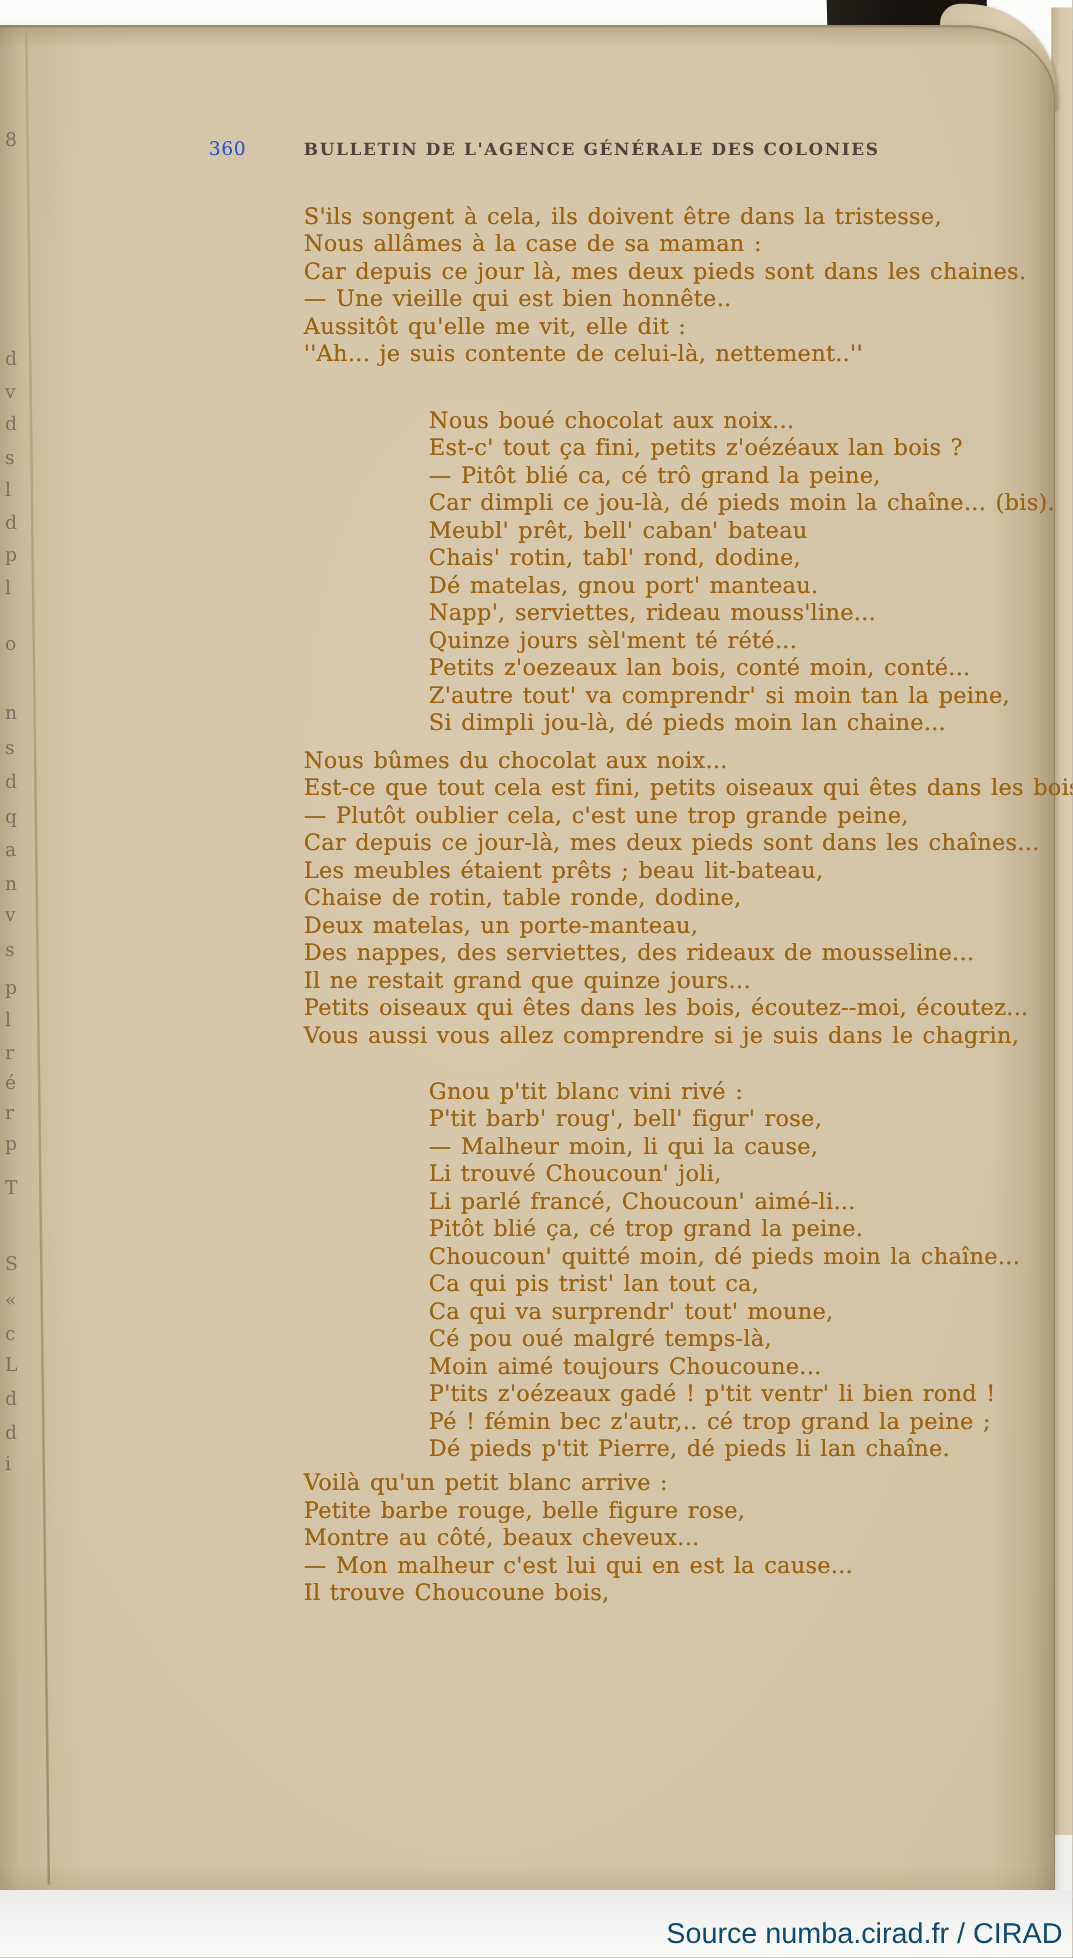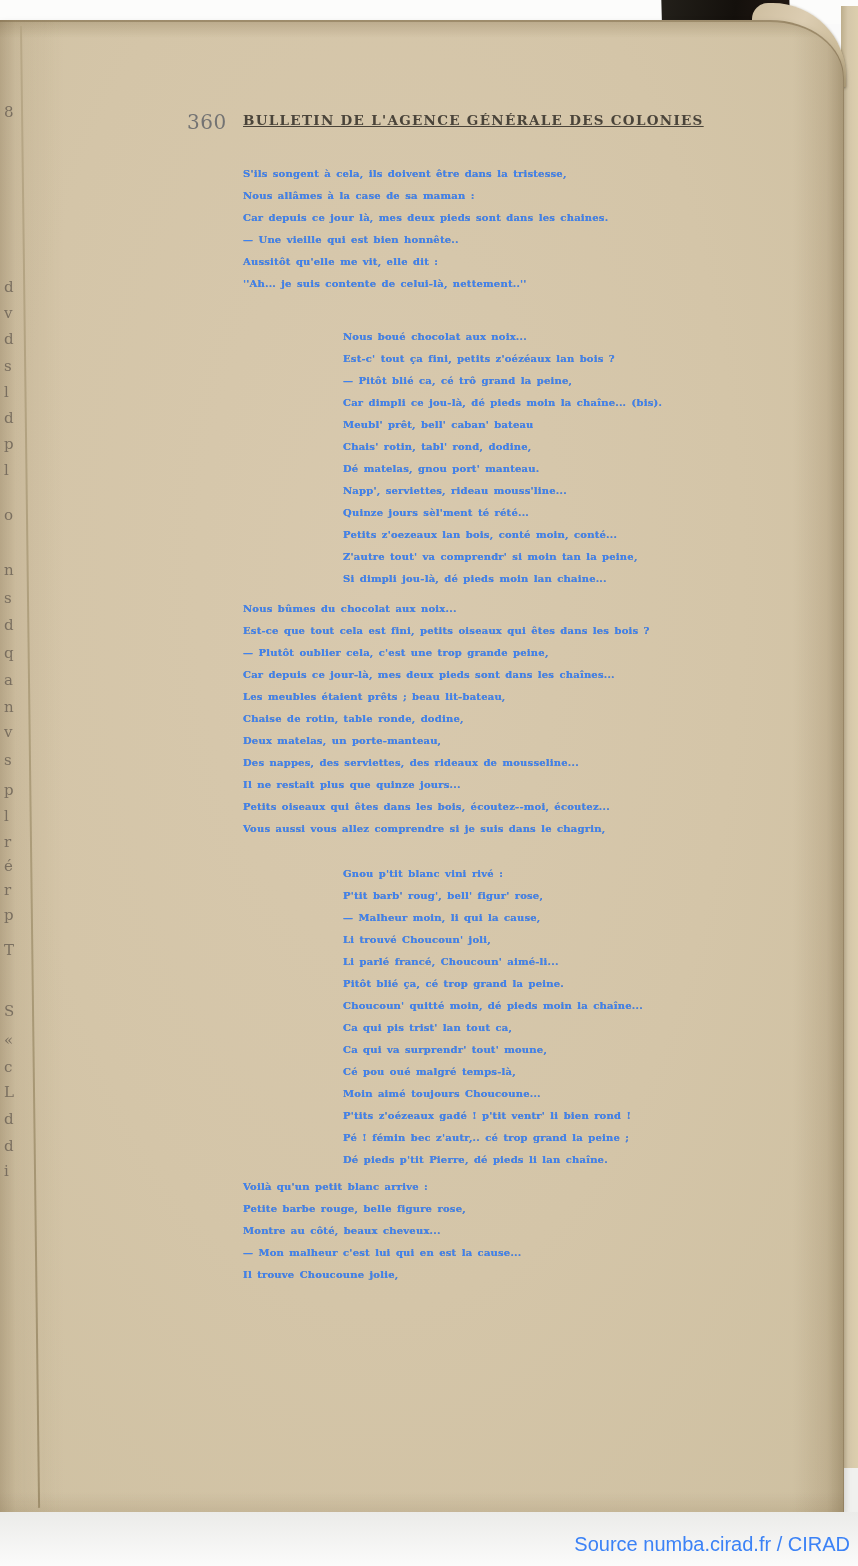--- a/index.html
+++ b/index.html
@@ -62,54 +62,52 @@
   
   .margin-fragment{
     position:absolute;left:4px;width:16px;overflow:hidden;
     font-size:15px;color:#6e6457;opacity:.85;
     font-family:"DejaVu Serif", serif;
   }
 
   
   .page-number{
     position:absolute;left:167px;top:110px;
-    font-size:20px;color:#737373;letter-spacing:.5px;margin-left:20px;
+    font-size:15px;color:#1d4ed8;letter-spacing:.5px;
   }
   .header-title{
     position:absolute;left:243px;top:112px;width:444px;
     text-align:center;white-space:nowrap;
     font-size:13.5px;font-weight:bold;letter-spacing:1.3px;
     color:#4a443a;
-    text-decoration:underline;
   }
 
   
   .poem{
     position:absolute;left:243px;top:163px;width:570px;
-    font-size:10px;line-height:22px;color:#3b82f6;
+    font-size:18px;line-height:22px;color:#a16207;
     letter-spacing:.2px;word-spacing:1.6px;
     text-shadow:0 0 .5px rgba(78,70,61,.55);
-    font-weight:bold;
   }
   .stanza{white-space:nowrap;}
   .stanza.creole{margin-left:100px;}
   .stanza.g0{margin-bottom:31px;}
   .stanza.g1{margin-bottom:8px;}
   .stanza.g2{margin-bottom:23px;}
   .stanza.g3{margin-bottom:5px;}
 
   
   .bottom-area{
     position:absolute;left:0;top:1512px;width:858px;height:54px;
     background:linear-gradient(#ebebe9,#fbfbfa);
   }
   .source-credit{
     position:absolute;right:8px;top:1533px;
     font-family:"Liberation Sans", sans-serif;
-    font-size:20px;color:#3b82f6;
+    font-size:23px;color:#0c4a6e;
   }
 </style>
 </head>
 <body>
 
 <div class="scan">
 
   <div class="top-strip"></div>
   <div class="book-cover"></div>
   <div class="right-strip"></div>
@@ -182,21 +180,21 @@
       </div>
       <div class="stanza french g2">
         <div class="line">Nous bûmes du chocolat aux noix...</div>
         <div class="line">Est-ce que tout cela est fini, petits oiseaux qui êtes dans les bois ?</div>
         <div class="line">— Plutôt oublier cela, c'est une trop grande peine,</div>
         <div class="line">Car depuis ce jour-là, mes deux pieds sont dans les chaînes...</div>
         <div class="line">Les meubles étaient prêts ; beau lit-bateau,</div>
         <div class="line">Chaise de rotin, table ronde, dodine,</div>
         <div class="line">Deux matelas, un porte-manteau,</div>
         <div class="line">Des nappes, des serviettes, des rideaux de mousseline...</div>
-        <div class="line">Il ne restait plus que quinze jours...</div>
+        <div class="line">Il ne restait grand que quinze jours...</div>
         <div class="line">Petits oiseaux qui êtes dans les bois, écoutez--moi, écoutez...</div>
         <div class="line">Vous aussi vous allez comprendre si je suis dans le chagrin,</div>
       </div>
       <div class="stanza creole g3">
         <div class="line">Gnou p'tit blanc vini rivé :</div>
         <div class="line">P'tit barb' roug', bell' figur' rose,</div>
         <div class="line">— Malheur moin, li qui la cause,</div>
         <div class="line">Li trouvé Choucoun' joli,</div>
         <div class="line">Li parlé francé, Choucoun' aimé-li...</div>
         <div class="line">Pitôt blié ça, cé trop grand la peine.</div>
@@ -207,20 +205,20 @@
         <div class="line">Moin aimé toujours Choucoune...</div>
         <div class="line">P'tits z'oézeaux gadé ! p'tit ventr' li bien rond !</div>
         <div class="line">Pé ! fémin bec z'autr,.. cé trop grand la peine ;</div>
         <div class="line">Dé pieds p'tit Pierre, dé pieds li lan chaîne.</div>
       </div>
       <div class="stanza french g4">
         <div class="line">Voilà qu'un petit blanc arrive :</div>
         <div class="line">Petite barbe rouge, belle figure rose,</div>
         <div class="line">Montre au côté, beaux cheveux...</div>
         <div class="line">— Mon malheur c'est lui qui en est la cause...</div>
-        <div class="line">Il trouve Choucoune jolie,</div>
+        <div class="line">Il trouve Choucoune bois,</div>
       </div>
     </div>
 
   <div class="bottom-area"></div>
   <div class="source-credit">Source numba.cirad.fr / CIRAD</div>
 
 </div>
 
 </body></html>

